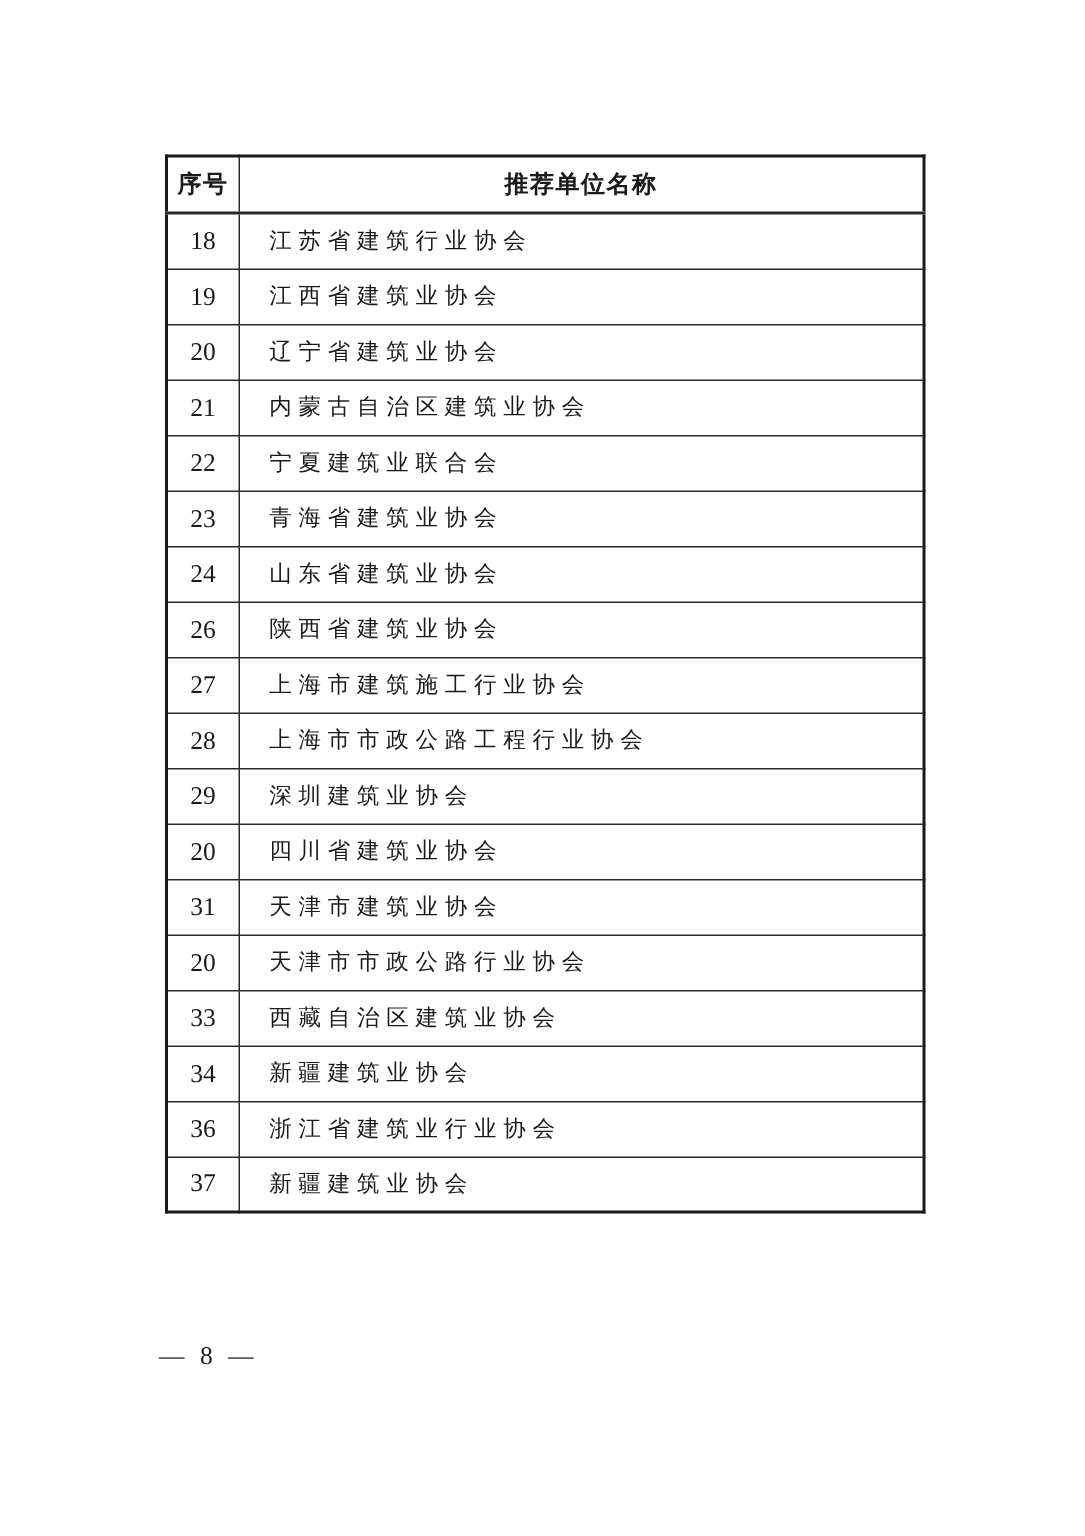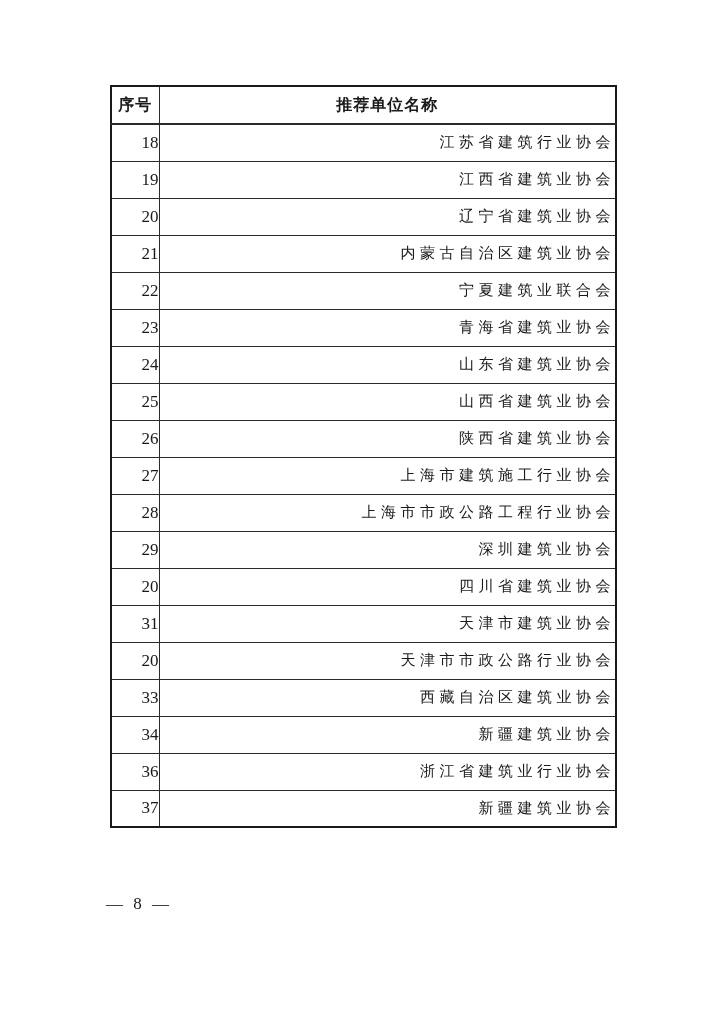--- a/index.html
+++ b/index.html
@@ -10,33 +10,32 @@
     height: 1024px;
     background: #ffffff;
     margin: 0 auto;
     overflow: hidden;
     font-family: "Liberation Serif", "DejaVu Serif", serif;
     color: #1a1a1a;
   }
   table.units-table {
     position: absolute;
     left: 110px;
-    top: 85px;
+    top: 103px;
     width: 507px;
     border-collapse: collapse;
     table-layout: fixed;
     border: 2px solid #1a1a1a;
   }
   .units-table col.col-no { width: 48px; }
   .units-table th, .units-table td {
     border: 1px solid #2a2a2a;
     vertical-align: middle;
     overflow: hidden;
     white-space: nowrap;
-    text-align: right;
   }
   .units-table thead th {
     height: 38px;
     font-family: "Liberation Sans", "DejaVu Sans", sans-serif;
     font-weight: bold;
     font-size: 16px;
     text-align: center;
     letter-spacing: 1px;
     border-bottom-width: 2px;
   }
@@ -102,24 +101,20 @@
         </tr>
         <tr>
           <td class="cell-no">23</td>
           <td class="cell-name">青海省建筑业协会</td>
         </tr>
         <tr>
           <td class="cell-no">24</td>
           <td class="cell-name">山东省建筑业协会</td>
         </tr>
         <tr>
-          <td class="cell-no">25</td>
-          <td class="cell-name">山西省建筑业协会</td>
-        </tr>
-        <tr>
           <td class="cell-no">26</td>
           <td class="cell-name">陕西省建筑业协会</td>
         </tr>
         <tr>
           <td class="cell-no">27</td>
           <td class="cell-name">上海市建筑施工行业协会</td>
         </tr>
         <tr>
           <td class="cell-no">28</td>
           <td class="cell-name">上海市市政公路工程行业协会</td>

